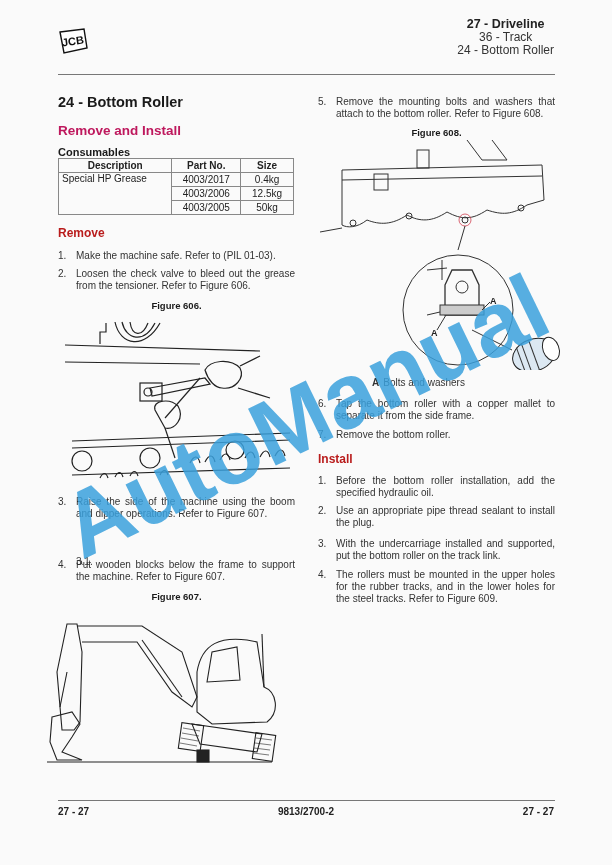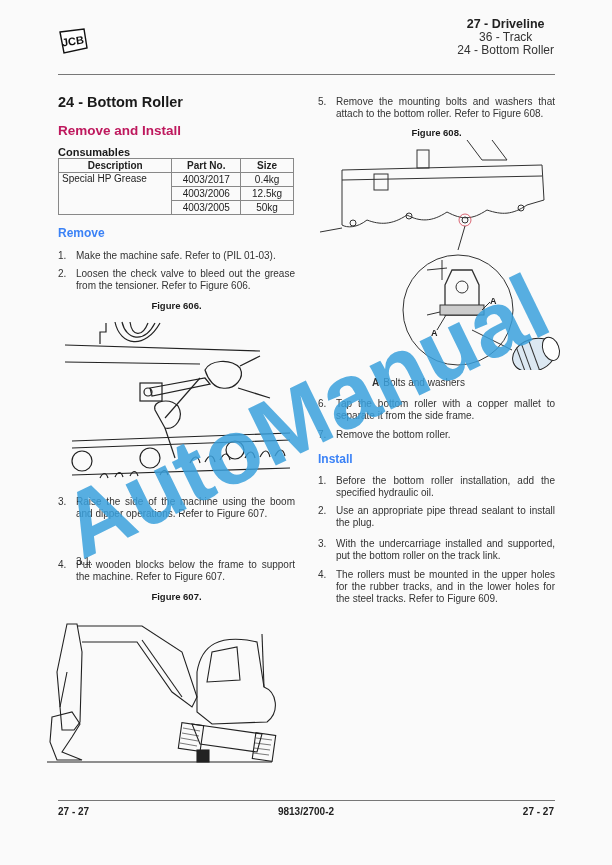--- a/index.html
+++ b/index.html
@@ -11,21 +11,21 @@
   .logo { left: 58px; top: 28px; width: 30px; height: 26px; }
   .hdr-right { right: 58px; top: 18px; text-align: center; line-height: 13px; }
   .hdr-chapter { font-weight: bold; font-size: 12.5px; }
   .hdr-sub { font-size: 12px; color: #333; }
   .rule { left: 58px; width: 497px; height: 1px; background: #777; }
 
   
   .h1 { font-size: 14.5px; font-weight: bold; color: #1a1a1a; }
   .h2 { font-size: 13.5px; font-weight: bold; color: #be185d; }
   .h3 { font-size: 11px; font-weight: bold; color: #1a1a1a; }
-  .sec { font-size: 12px; font-weight: bold; color: #3b82f6; }
+  .sec { font-size: 12px; font-weight: bold; color: #b91c1c; }
 
   
   table.cons { border-collapse: collapse; font-size: 10px; width: 236px; }
   table.cons th, table.cons td { border: 1px solid #888; padding: 0 3px; height: 14px; line-height: 12px; }
   table.cons th { font-weight: bold; text-align: center; }
   table.cons td.c { text-align: center; }
   table.cons td.desc { vertical-align: top; }
 
   
   .step { font-size: 10px; line-height: 12px; color: #333; display: flex; text-align: justify; }

